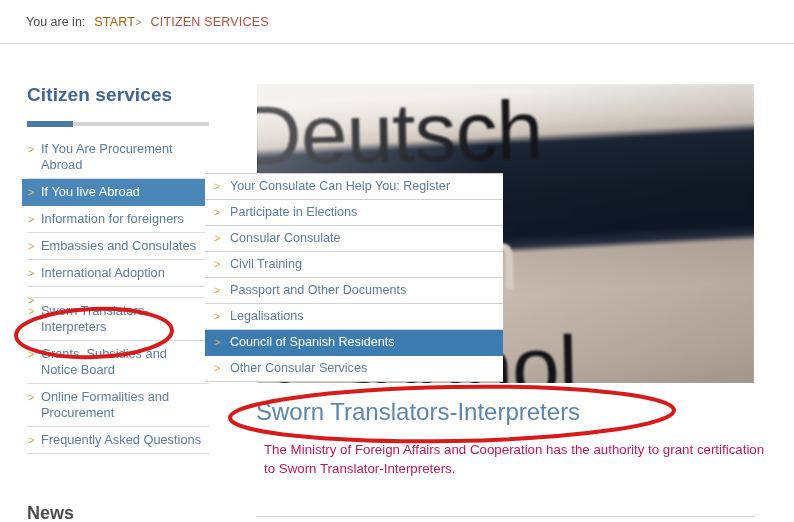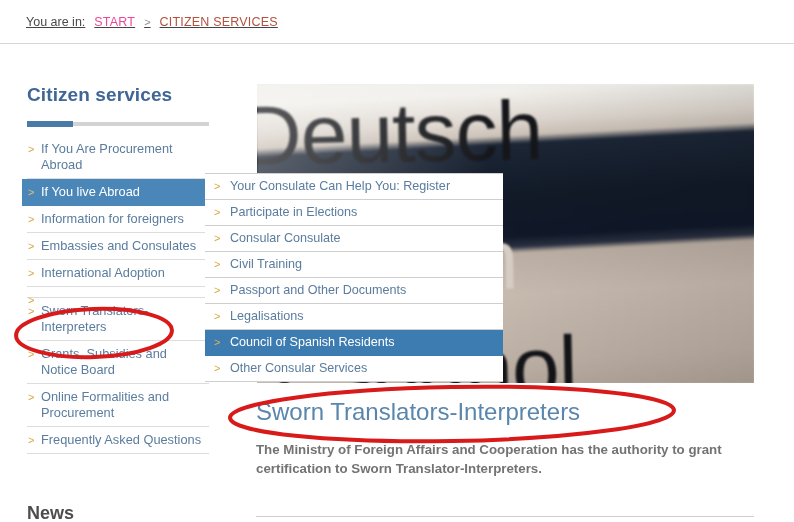--- a/index.html
+++ b/index.html
@@ -22,24 +22,23 @@
     position: absolute;
     left: 0; top: 0;
     width: 794px; height: 44px;
     box-sizing: border-box;
     border-bottom: 1px solid #d6d6d6;
     padding-left: 26px;
     display: flex;
     align-items: center;
     font-size: 12.5px;
     white-space: nowrap;
-    text-decoration: underline;
   }
   .bc-label { color: #4a4a4a; margin-right: 9px; }
-  .bc-link  { color: #ec4899; margin-right: 9px; letter-spacing: .2px; }
+  .bc-link  { color: #a16207; letter-spacing: .2px; }
   .bc-sep   { color: #8f8f8f; margin-right: 9px; font-size: 11px; }
   .bc-current { color: #b5503c; letter-spacing: .2px; }
 
   
   .left-col {
     position: absolute;
     left: 27px; top: 84px;
     width: 182px;
   }
   .col-title {
@@ -198,26 +197,26 @@
     position: absolute;
     left: 256px; top: 398px;
     font-size: 24px;
     color: #5a86ad;
     letter-spacing: 0;
     white-space: nowrap;
     z-index: 4;
   }
   .content-body {
     position: absolute;
-    left: 256px; top: 441px;
+    left: 264px; top: 441px;
     width: 505px;
     font-size: 13.3px;
-    font-weight: bold;
+    font-weight: normal;
     line-height: 18.5px;
-    color: #737373;
+    color: #be185d;
     z-index: 4;
   }
 
   
   .news-head {
     position: absolute;
     left: 27px; top: 503px;
     font-size: 18px;
     font-weight: bold;
     color: #4d4d4d;

